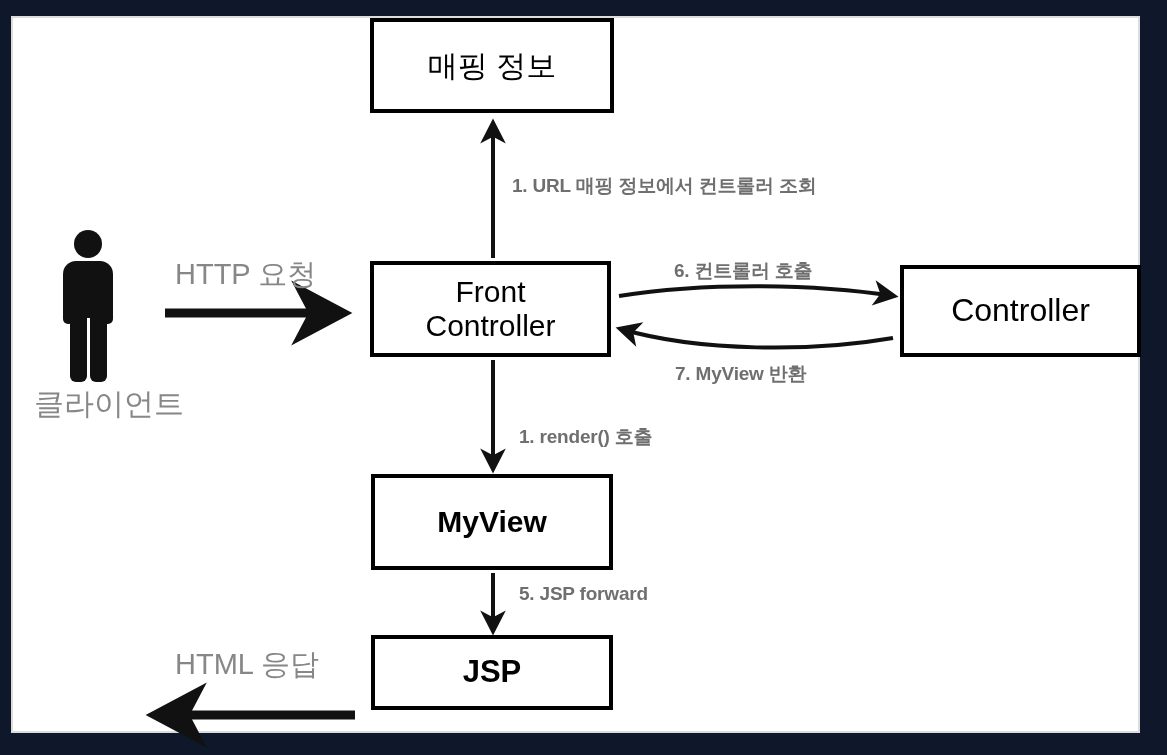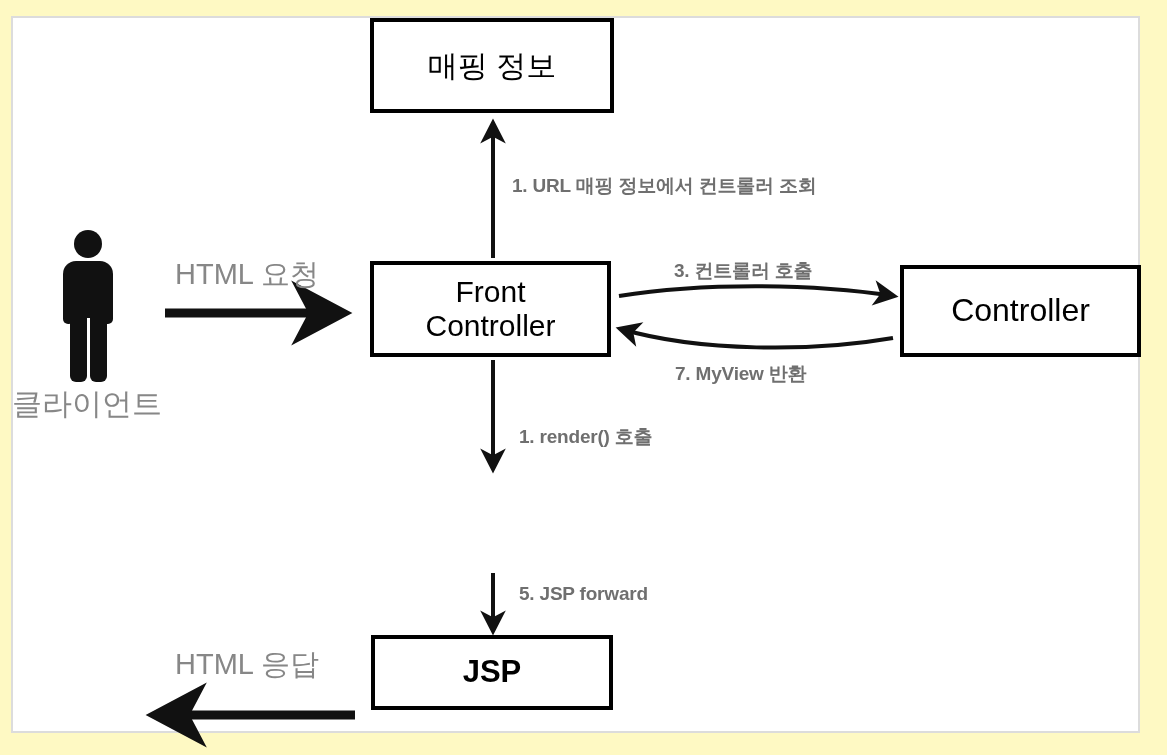--- a/index.html
+++ b/index.html
@@ -8,21 +8,21 @@
     padding: 0;
     background: #ffffff;
   }
   body {
     font-family: "Liberation Sans", "DejaVu Sans", sans-serif;
   }
   #canvas {
     position: relative;
     width: 1167px;
     height: 755px;
-    background: #fef9c3;
+    background: #0f172a;
     overflow: hidden;
   }
   
   .frame {
     position: absolute;
     left: 11px;
     top: 16px;
     width: 1129px;
     height: 717px;
     border: 2px solid #dcdcdc;
@@ -67,21 +67,21 @@
   
   .gray-label {
     position: absolute;
     color: #878787;
     font-weight: 400;
     font-size: 29px;
     white-space: nowrap;
   }
   .lbl-http  { left: 175px; top: 255px; }
   .lbl-html  { left: 175px; top: 645px; }
-  .lbl-client{ left: 12px;  top: 384px; font-size: 30px; }
+  .lbl-client{ left: 12px;  top: 384px; font-size: 30px; padding-left: 22px; }
 
   
   .person {
     position: absolute;
     left: 55px;
     top: 230px;
     width: 66px;
     height: 152px;
   }
   .person .head {
@@ -177,42 +177,43 @@
     </g>
   </svg>
 
   <div class="node mapping">매핑 정보</div>
 
   <div class="node front">Front
 Controller</div>
 
   <div class="node controller">Controller</div>
 
+  <div class="node myview">MyView</div>
 
   <div class="node jsp">JSP</div>
 
   <div class="person">
     <div class="head"></div>
     <div class="torso"></div>
     <div class="arm-l"></div>
     <div class="arm-r"></div>
     <div class="hip"></div>
     <div class="leg-l"></div>
     <div class="leg-r"></div>
   </div>
 
   <div class="gray-label lbl-client">클라이언트</div>
 
-  <div class="gray-label lbl-http">HTML 요청</div>
+  <div class="gray-label lbl-http">HTTP 요청</div>
 
   <div class="gray-label lbl-html">HTML 응답</div>
 
   <div class="step-label lbl-1">1. URL 매핑 정보에서 컨트롤러 조회</div>
 
-  <div class="step-label lbl-2">3. 컨트롤러 호출</div>
+  <div class="step-label lbl-2">6. 컨트롤러 호출</div>
 
   <div class="step-label lbl-3">7. MyView 반환</div>
 
   <div class="step-label lbl-4">1. render() 호출</div>
 
   <div class="step-label lbl-5">5. JSP forward</div>
 
 </div>
 
 </body></html>

